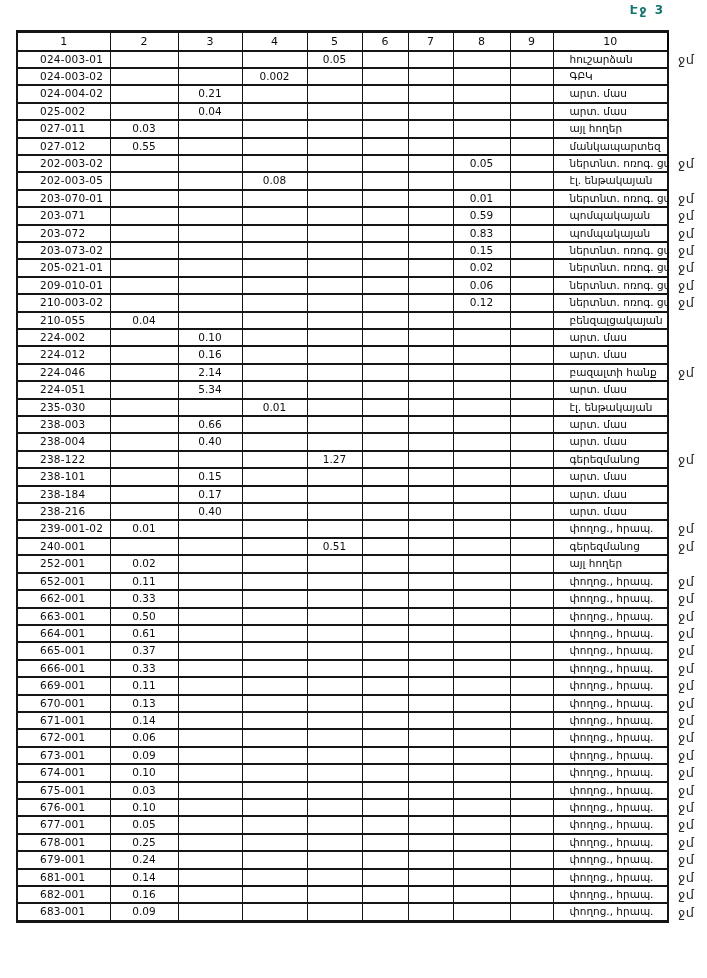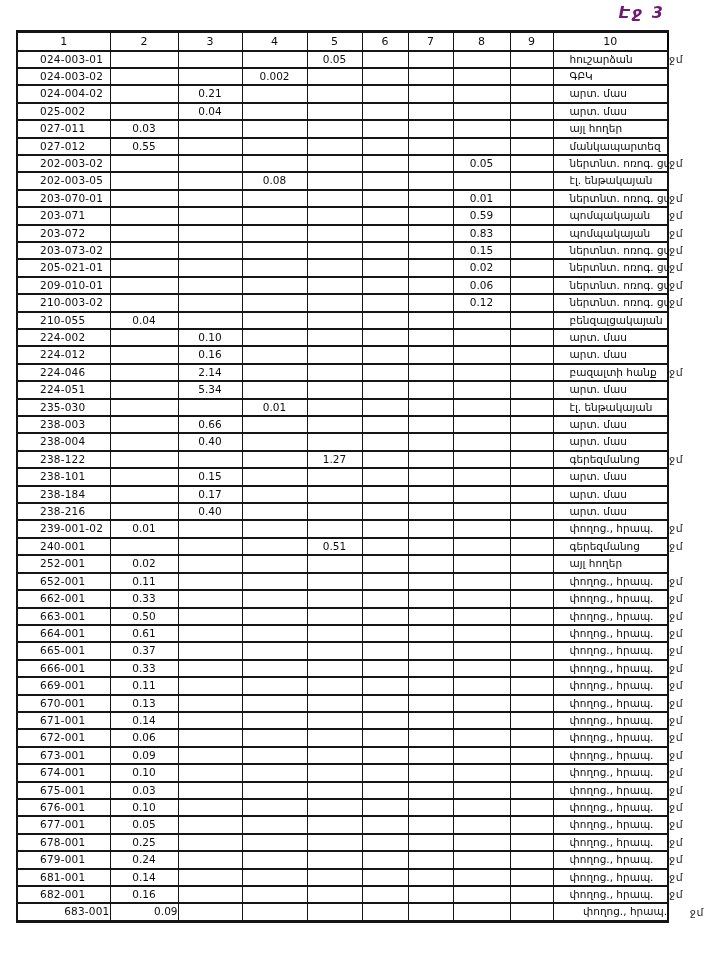--- a/index.html
+++ b/index.html
@@ -5,25 +5,24 @@
   * { margin:0; padding:0; box-sizing:border-box; }
   html,body { width:707px; height:978px; background:#ffffff; overflow:hidden; }
   body {
     position:relative;
     font-family:"DejaVu Sans", "Liberation Sans", sans-serif;
     color:#0d0d0d;
   }
   .page-label {
     position:absolute;
     top:3px; right:42px;
-    font-size:16px;
+    font-size:12px;
     font-weight:bold;
     letter-spacing:2px;
-    color:#701a75;
-    font-style:italic;
+    color:#0f766e;
   }
   table.scan-table {
     position:absolute;
     left:16px; top:30px;
     border-collapse:collapse;
     table-layout:fixed;
     width:687px;
   }
   th, td {
     border:1px solid #151515;
@@ -49,26 +48,27 @@
     vertical-align:middle;
   }
   td.c1 { text-align:left; padding-left:22px; border-left:2px solid #151515; letter-spacing:0.2px; }
   th.h1 { border-left:2px solid #151515; }
   td.c2, td.c3, td.c4, td.c5, td.c6, td.c7, td.c8, td.c9 { text-align:center; }
   td.c10 { text-align:left; padding-left:16px; border-right:2px solid #151515; font-size:10.5px; }
   th.h10 { border-right:2px solid #000000; }
   .note-cell, th.note-cell {
     border:none;
     background:#ffffff;
-    font-size:11px;
+    font-size:13px;
     color:#2b2b2b;
     text-align:left;
+    padding-left:9px;
     letter-spacing:0.5px;
   }
-  tbody tr:last-child td { border-bottom:3px solid #151515;text-align:right; }
+  tbody tr:last-child td { border-bottom:3px solid #151515; }
   tbody tr:last-child td.note-cell { border-bottom:none; }
 </style>
 </head>
 <body>
 
 <div class="page-label">Էջ 3</div>
 
 <table class="scan-table">
   <colgroup>
     <col style="width:93px">

